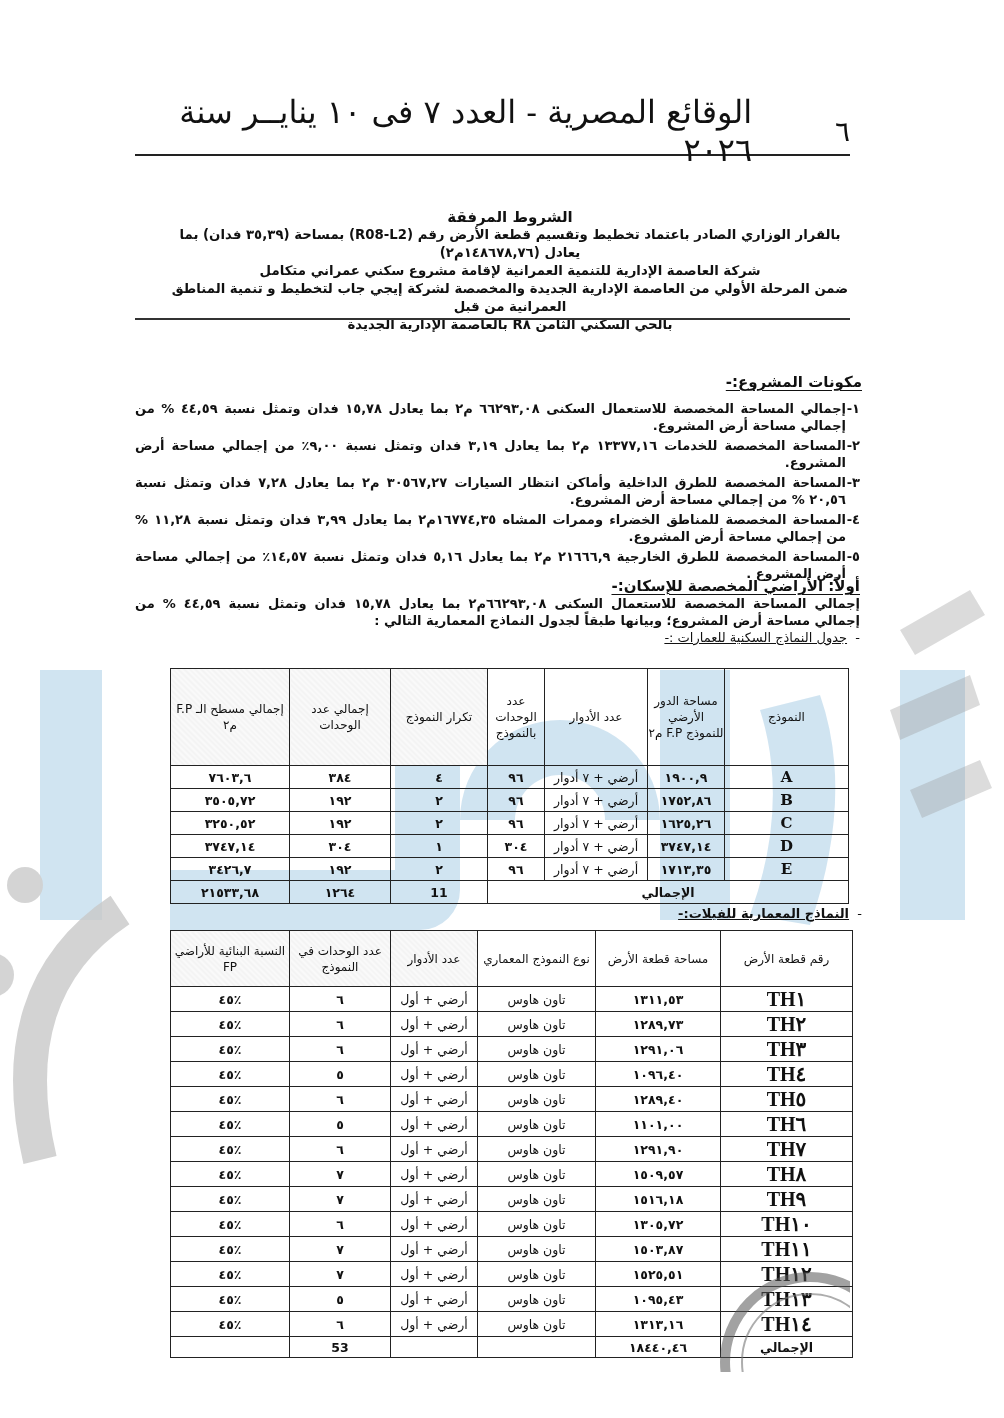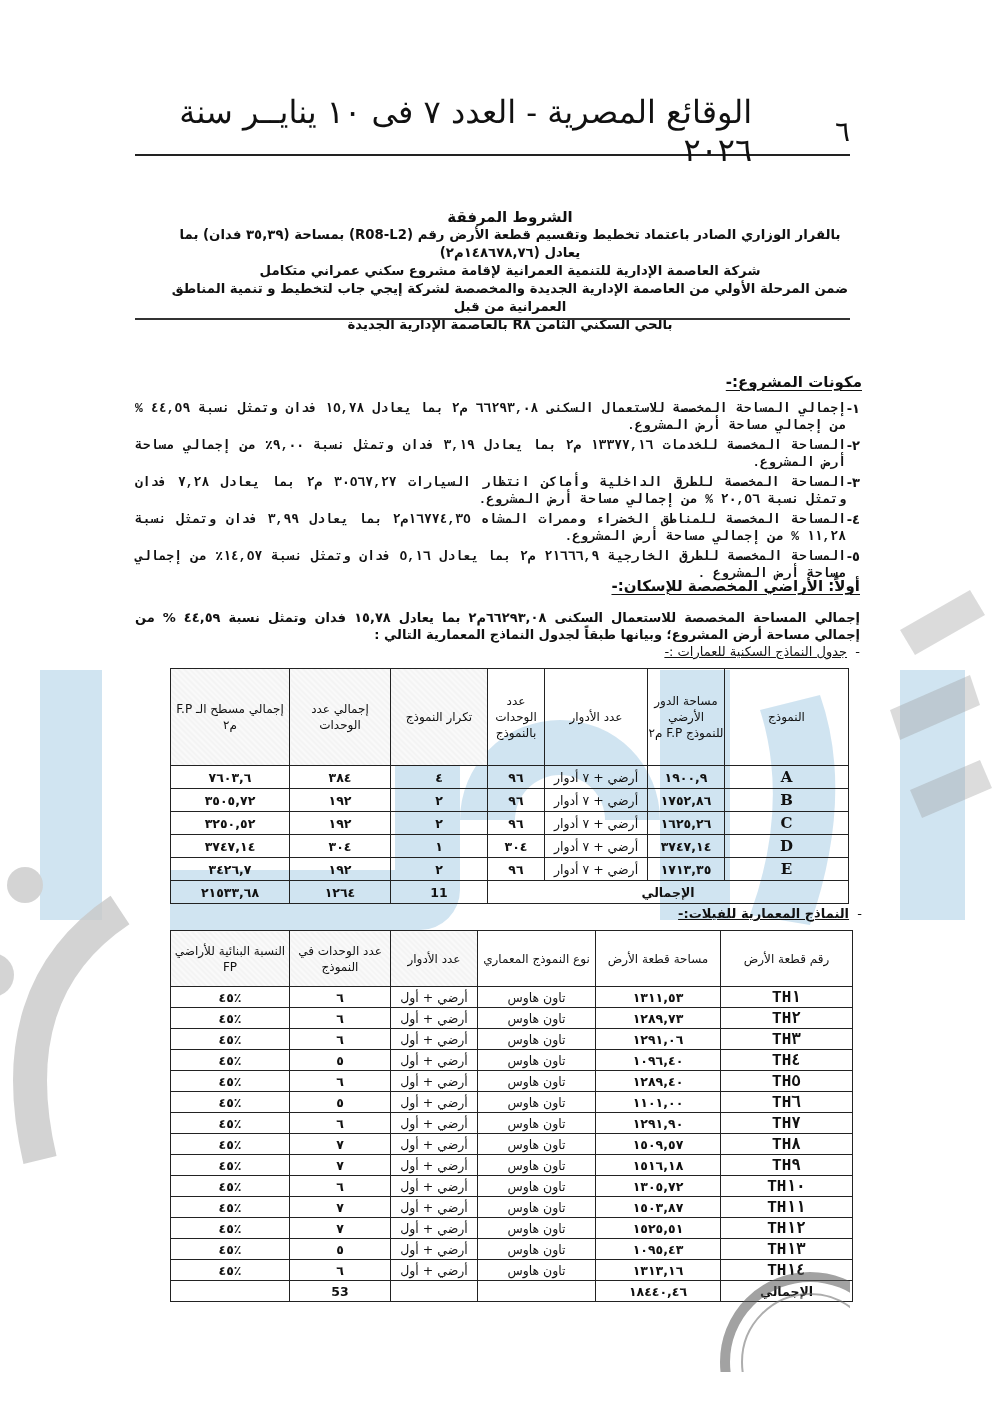--- a/index.html
+++ b/index.html
@@ -20,30 +20,30 @@
   .heading-block {
     position: absolute; left: 160px; top: 208px; width: 700px; direction: rtl; text-align: center;
     font-weight: bold; font-size: 13.3px; line-height: 18px;
   }
   .heading-block .caption { font-size: 15px; }
   .rule { position: absolute; left: 135px; width: 715px; height: 0; border-top: 2px solid #333; }
   .body-text { position: absolute; direction: rtl; font-weight: bold; font-size: 13px; line-height: 17px; }
   .sect { font-size: 15px; text-decoration: underline; text-underline-offset: 3px; }
   .item { display: flex; }
   .item .num { width: 14px; flex-shrink: 0; }
-  .item .txt { flex: 1; text-align: justify; font-family: Liberation Mono, monospace; }
+  .item .txt { flex: 1; text-align: justify; }
   table { border-collapse: collapse; position: absolute; direction: rtl; table-layout: fixed; }
   td, th { border: 1.3px solid #222; text-align: center; font-size: 12.5px; padding: 0; font-weight: bold; }
   th { font-weight: normal; font-size: 12px; line-height: 16px; }
   .t1 td, .t1 th { }
   .t1 tbody tr { height: 23px; }
   .t2 tbody tr { height: 21px; }
   .letter { font-family: "DejaVu Serif", serif; font-size: 15px; }
   .shade { background: repeating-linear-gradient(45deg, #f3f3f3 0 2px, #fafafa 2px 4px); }
-  .th-plot { font-family: Liberation Mono, monospace; font-weight: bold; font-size: 16px; margin-top: 15px; }
+  .th-plot { font-family: Liberation Serif, serif; font-weight: bold; font-size: 20px; margin-top: 15px; }
   .stamp { position: absolute; left: 700px; top: 1262px; width: 150px; height: 110px; pointer-events: none; }
 </style>
 </head>
 <body>
 
 <svg class="wm wm-letters" viewBox="0 0 1004 400" width="1004" height="400">
   <g fill="#2e86c1" opacity="0.22">
     <rect x="40" y="110" width="62" height="250"></rect>
     <path d="M170 140 h250 a40 40 0 0 1 40 40 v150 a40 40 0 0 1 -40 40 h-250 v-60 h225 v-110 h-225z"></path>
     <path d="M460 260 a100 100 0 1 1 200 0 h-55 a45 45 0 1 0 -90 0z"></path>
@@ -105,21 +105,21 @@
       <span class="txt">المساحة المخصصة للمناطق الخضراء وممرات المشاه ١٦٧٧٤,٣٥م٢ بما يعادل ٣,٩٩ فدان وتمثل نسبة ١١,٢٨ % من إجمالي مساحة أرض المشروع.</span>
     </div>
     <div class="item">
       <span class="num">٥-</span>
       <span class="txt">المساحة المخصصة للطرق الخارجية ٢١٦٦٦,٩ م٢ بما يعادل ٥,١٦ فدان وتمثل نسبة ١٤,٥٧٪ من إجمالي مساحة أرض المشروع .</span>
     </div>
   </div>
 
   <div class="body-text" style="left:135px; top:578px; width:725px;">
     <div class="sect">أولاً: الأراضي المخصصة للإسكان:-</div>
-    <div style="text-align:justify;margin-top:14px">إجمالي المساحة المخصصة للاستعمال السكنى ٦٦٢٩٣,٠٨م٢ بما يعادل ١٥,٧٨ فدان وتمثل نسبة ٤٤,٥٩ % من إجمالي مساحة أرض المشروع؛ وبيانها طبقاً لجدول النماذج المعمارية التالي :</div>
+    <div style="text-align:justify;margin-top:0">إجمالي المساحة المخصصة للاستعمال السكنى ٦٦٢٩٣,٠٨م٢ بما يعادل ١٥,٧٨ فدان وتمثل نسبة ٤٤,٥٩ % من إجمالي مساحة أرض المشروع؛ وبيانها طبقاً لجدول النماذج المعمارية التالي :</div>
     <div style="margin-top:0px;font-weight:normal">
       <span>-&nbsp;&nbsp;</span><span style="text-decoration:underline">جدول النماذج السكنية للعمارات :-</span>
     </div>
   </div>
 
   <table class="t1" style="left:170px; top:668px; width:678px;">
     <colgroup>
       <col style="width:124px">
         <col style="width:77px">
         <col style="width:103px">

